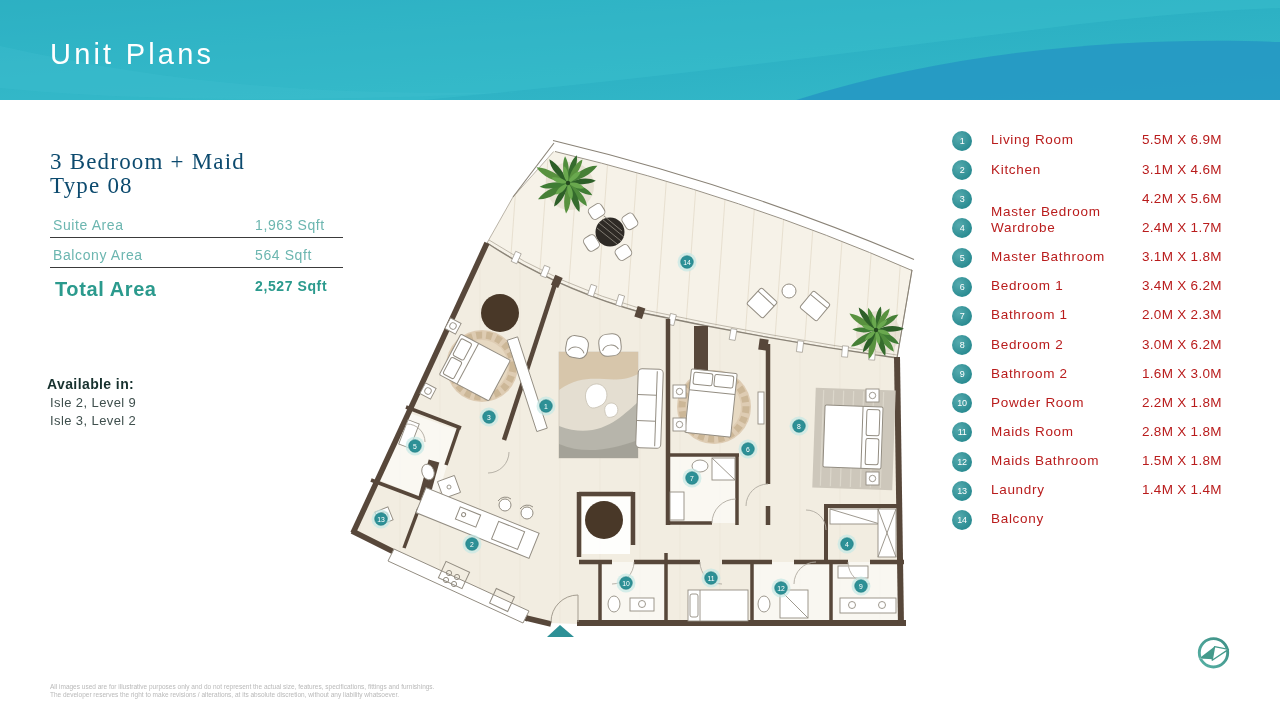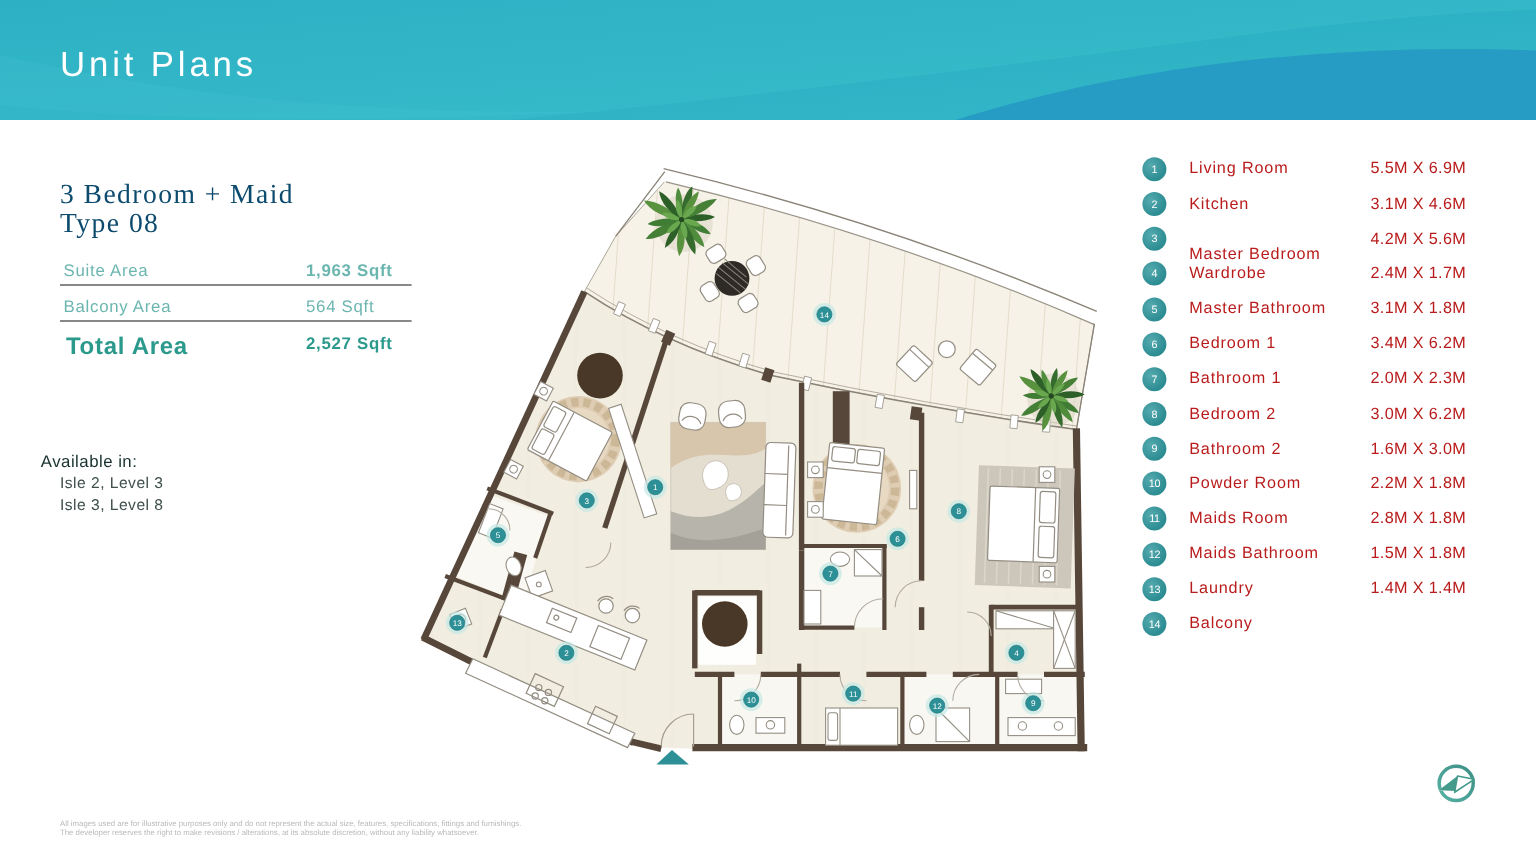--- a/index.html
+++ b/index.html
@@ -28,31 +28,31 @@
   <path d="M0,46 C180,86 330,96 520,92 C340,102 140,102 0,88 Z" fill="#42c1d0" opacity="0.3"></path>
   <path d="M755,114 C930,50 1130,36 1280,42 L1280,114 Z" fill="#2496c3" opacity="0.85"></path>
 </svg>
 </div>
 
 <div class="abs" style="left:50px;top:38px;color:#ffffff;font-size:29px;letter-spacing:3.2px;">Unit Plans</div>
 
 <div class="abs" style="left:50px;top:150px;color:#0c4a6e;font-size:23px;letter-spacing:1.2px;line-height:24px;font-family:Liberation Serif, serif;">3 Bedroom + Maid<br>Type 08</div>
 
 <div class="abs" style="left:53px;top:217px;color:#6cb6b0;font-size:14px;letter-spacing:0.6px;">Suite Area</div>
-<div class="abs" style="left:255px;top:217px;color:#6cb6b0;font-size:14px;letter-spacing:0.6px;font-weight:bold;">1,963 Sqft</div>
+<div class="abs" style="left:255px;top:217px;color:#6cb6b0;font-size:14px;letter-spacing:0.6px;">1,963 Sqft</div>
 <div class="abs" style="left:50px;top:237px;width:293px;height:1px;background:#3a3a3a;"></div>
 <div class="abs" style="left:53px;top:247px;color:#6cb6b0;font-size:14px;letter-spacing:0.6px;">Balcony Area</div>
 <div class="abs" style="left:255px;top:247px;color:#6cb6b0;font-size:14px;letter-spacing:0.6px;">564 Sqft</div>
 <div class="abs" style="left:50px;top:267px;width:293px;height:1px;background:#3a3a3a;"></div>
 <div class="abs" style="left:55px;top:278px;color:#2b9a8d;font-size:20px;font-weight:bold;letter-spacing:0.6px;">Total Area</div>
 <div class="abs" style="left:255px;top:278px;color:#2b9a8d;font-size:14px;font-weight:bold;letter-spacing:0.6px;">2,527 Sqft</div>
 
-<div class="abs" style="left:34px;top:376px;color:#17312e;font-size:14px;font-weight:normal;letter-spacing:0.4px;">Available in:</div>
-<div class="abs" style="left:50px;top:395px;color:#3f4f4d;font-size:13px;letter-spacing:0.4px;">Isle 2, Level 3</div>
-<div class="abs" style="left:50px;top:413px;color:#3f4f4d;font-size:13px;letter-spacing:0.4px;">Isle 3, Level 8</div>
+<div class="abs" style="left:47px;top:376px;color:#17312e;font-size:14px;font-weight:bold;letter-spacing:0.4px;">Available in:</div>
+<div class="abs" style="left:50px;top:395px;color:#3f4f4d;font-size:13px;letter-spacing:0.4px;">Isle 2, Level 9</div>
+<div class="abs" style="left:50px;top:413px;color:#3f4f4d;font-size:13px;letter-spacing:0.4px;">Isle 3, Level 2</div>
 
 <div class="abs lnum" style="left:952px;top:131px;">1</div>
 <div class="abs ltxt" style="left:991px;top:132px;">Living Room</div>
 <div class="abs ltxt ldim" style="left:1142px;top:132px;">5.5M X 6.9M</div>
 
 <div class="abs lnum" style="left:952px;top:160px;">2</div>
 <div class="abs ltxt" style="left:991px;top:162px;">Kitchen</div>
 <div class="abs ltxt ldim" style="left:1142px;top:162px;">3.1M X 4.6M</div>
 
 <div class="abs lnum" style="left:952px;top:189px;">3</div>

